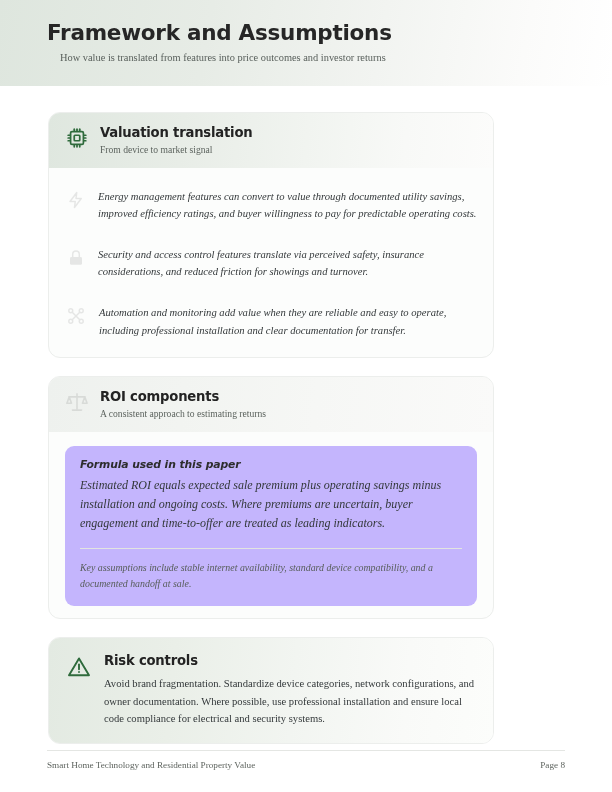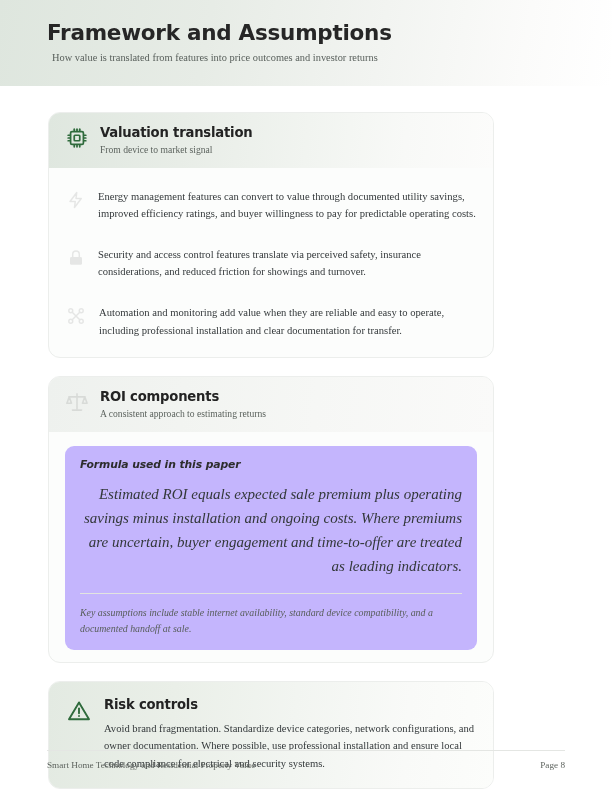--- a/index.html
+++ b/index.html
@@ -30,21 +30,21 @@
     font-weight: bold;
     letter-spacing: -0.25px;
     color: #262626;
     margin: 0;
     line-height: 1.18;
   }
   .page-subtitle {
     font-family: "Liberation Serif", serif;
     font-size: 10.4px;
     color: #59605c;
-    margin: 7px 0 0 5px;
+    margin: 7px 0 0 13px;
     line-height: 1.2;
   }
 
   
   .content {
     position: absolute;
     left: 48px;
     top: 112px;
     width: 446px;
   }
@@ -96,20 +96,21 @@
   }
 
   .card-body { padding: 14px 16px 12px 16px; }
 
   
   .bullet-row {
     display: flex;
     align-items: flex-start;
     gap: 11px;
     padding: 6px 0 18px 0;
+    font-style: italic;
   }
   .bullet-row:last-child { padding-bottom: 6px; gap: 12px; }
   .bullet-icon {
     flex: 0 0 auto;
     width: 22px;
     height: 22px;
     display: flex;
     align-items: center;
     justify-content: center;
     margin-top: 1px;
@@ -134,25 +135,24 @@
   .inner-title {
     font-family: "DejaVu Sans", sans-serif;
     font-size: 10.8px;
     font-weight: bold;
     color: #2d2d2d;
     line-height: 1.2;
     letter-spacing: -0.1px;
   }
   .inner-para {
     font-family: "Liberation Serif", serif;
-    font-size: 15px;
+    font-size: 12px;
     line-height: 1.62;
     color: #33383a;
-    margin-top: 10px;
-    text-align: right;
+    margin-top: 4px;
   }
   .inner-divider {
     border: 0;
     border-top: 1px solid #e2e4e0;
     margin: 14px 0 11px 0;
   }
   .inner-note {
     font-family: "Liberation Serif", serif;
     font-size: 9.9px;
     line-height: 1.6;

